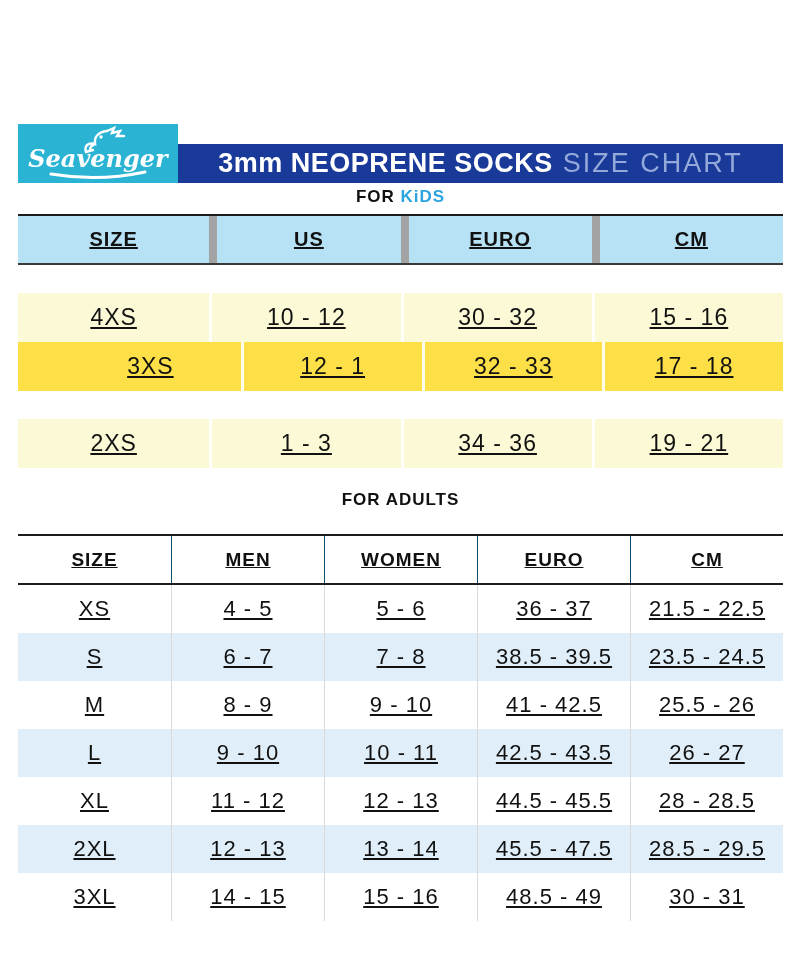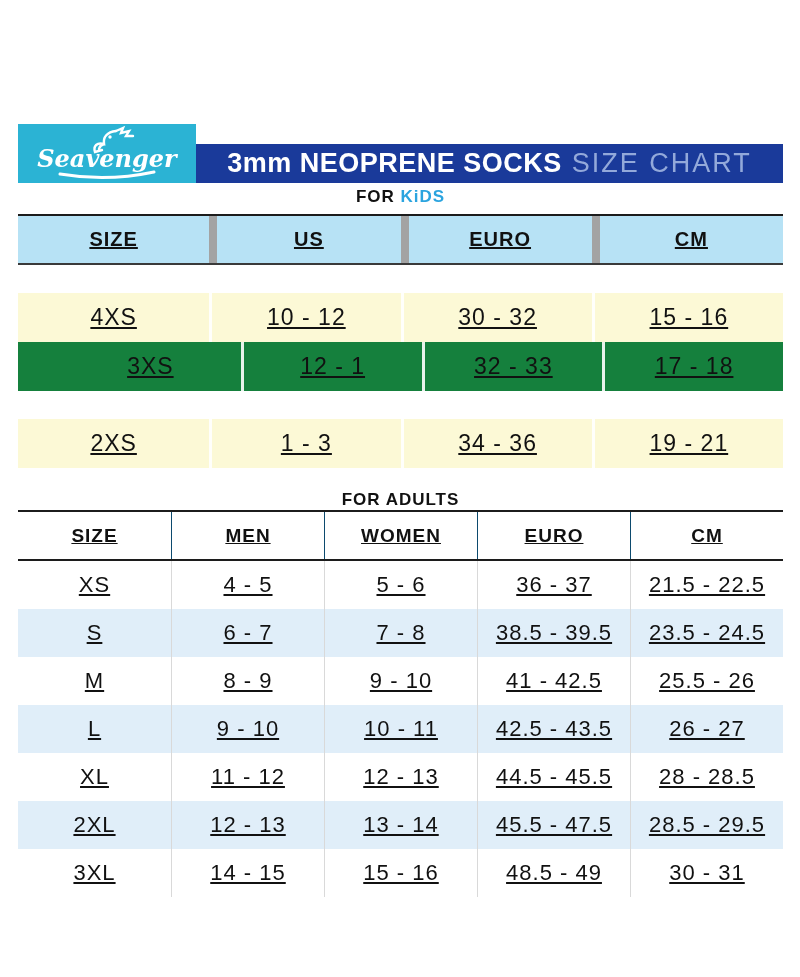--- a/index.html
+++ b/index.html
@@ -6,54 +6,54 @@
   body{
     width:800px;height:977px;background:#ffffff;
     font-family:"Liberation Sans", sans-serif;color:#111;
     position:relative;overflow:hidden;
   }
   .content{width:765px;margin-left:18px;padding-top:124px;}
 
   
   .banner{display:flex;height:59px;width:765px;}
   .logo-block{
-    width:178px;background:#2bb3d4;display:flex;align-items:center;justify-content:center;
+    width:160px;background:#2bb3d4;display:flex;align-items:center;justify-content:center;
     position:relative;
   }
   .banner-block{
     flex:1;background:#1a3a9a;display:flex;align-items:center;justify-content:center;gap:10px;margin-top:20px;
   }
   .title-main{color:#ffffff;font-weight:bold;font-size:27px;letter-spacing:0.5px;}
   .title-sub{color:#93a9da;font-weight:normal;font-size:27px;letter-spacing:2px;}
 
   
   .section-label{
     text-align:center;font-weight:bold;font-size:17px;letter-spacing:1px;
     margin-top:4px;margin-bottom:7px;
   }
   .section-label .accent{color:#2ba4df;}
-  .adults-label{margin-top:22px;margin-bottom:0;}
+  .adults-label{margin-top:22px;margin-bottom:24px;}
 
   
   .row{display:grid;align-items:center;text-decoration:underline;}
   .k .row{grid-template-columns:repeat(4,1fr);}
   .a .row{grid-template-columns:repeat(5,1fr);}
   .cell{
     display:flex;align-items:center;justify-content:center;
     height:100%;letter-spacing:1px;
   }
 
   
   .k .thead{height:47px;background:#b7e2f5;border-top:2px solid #1c1c1c;border-bottom:2px solid #3a3a3a;}
   .k .thead .cell{font-weight:bold;font-size:20px;}
   .k .thead .cell + .cell{border-left:8px solid #a3a3a3;}
   .k .trow{height:49px;font-size:23px;}
   .k .trow .cell + .cell{border-left:3px solid rgba(255,255,255,0.9);}
   .k .row-y{background:#fcf9d6;margin-top:28px;}
-  .k .row-c{background:#15803d;padding-left:42px;}
+  .k .row-c{background:#fde047;padding-left:42px;}
 
   
   .a{margin-top:0;}
   .a .thead{height:47px;background:#ffffff;border-top:2px solid #1c1c1c;border-bottom:2px solid #1c1c1c;}
   .a .thead .cell{font-weight:bold;font-size:19px;}
   .a .thead .cell + .cell{border-left:1px solid #0c4a6e;}
   .a .trow{height:48px;font-size:22px;}
   .a .trow .cell + .cell{border-left:1px solid #d9d9d9;}
   .a .row-w{background:#ffffff;}
   .a .row-b{background:#e0eef9;}

